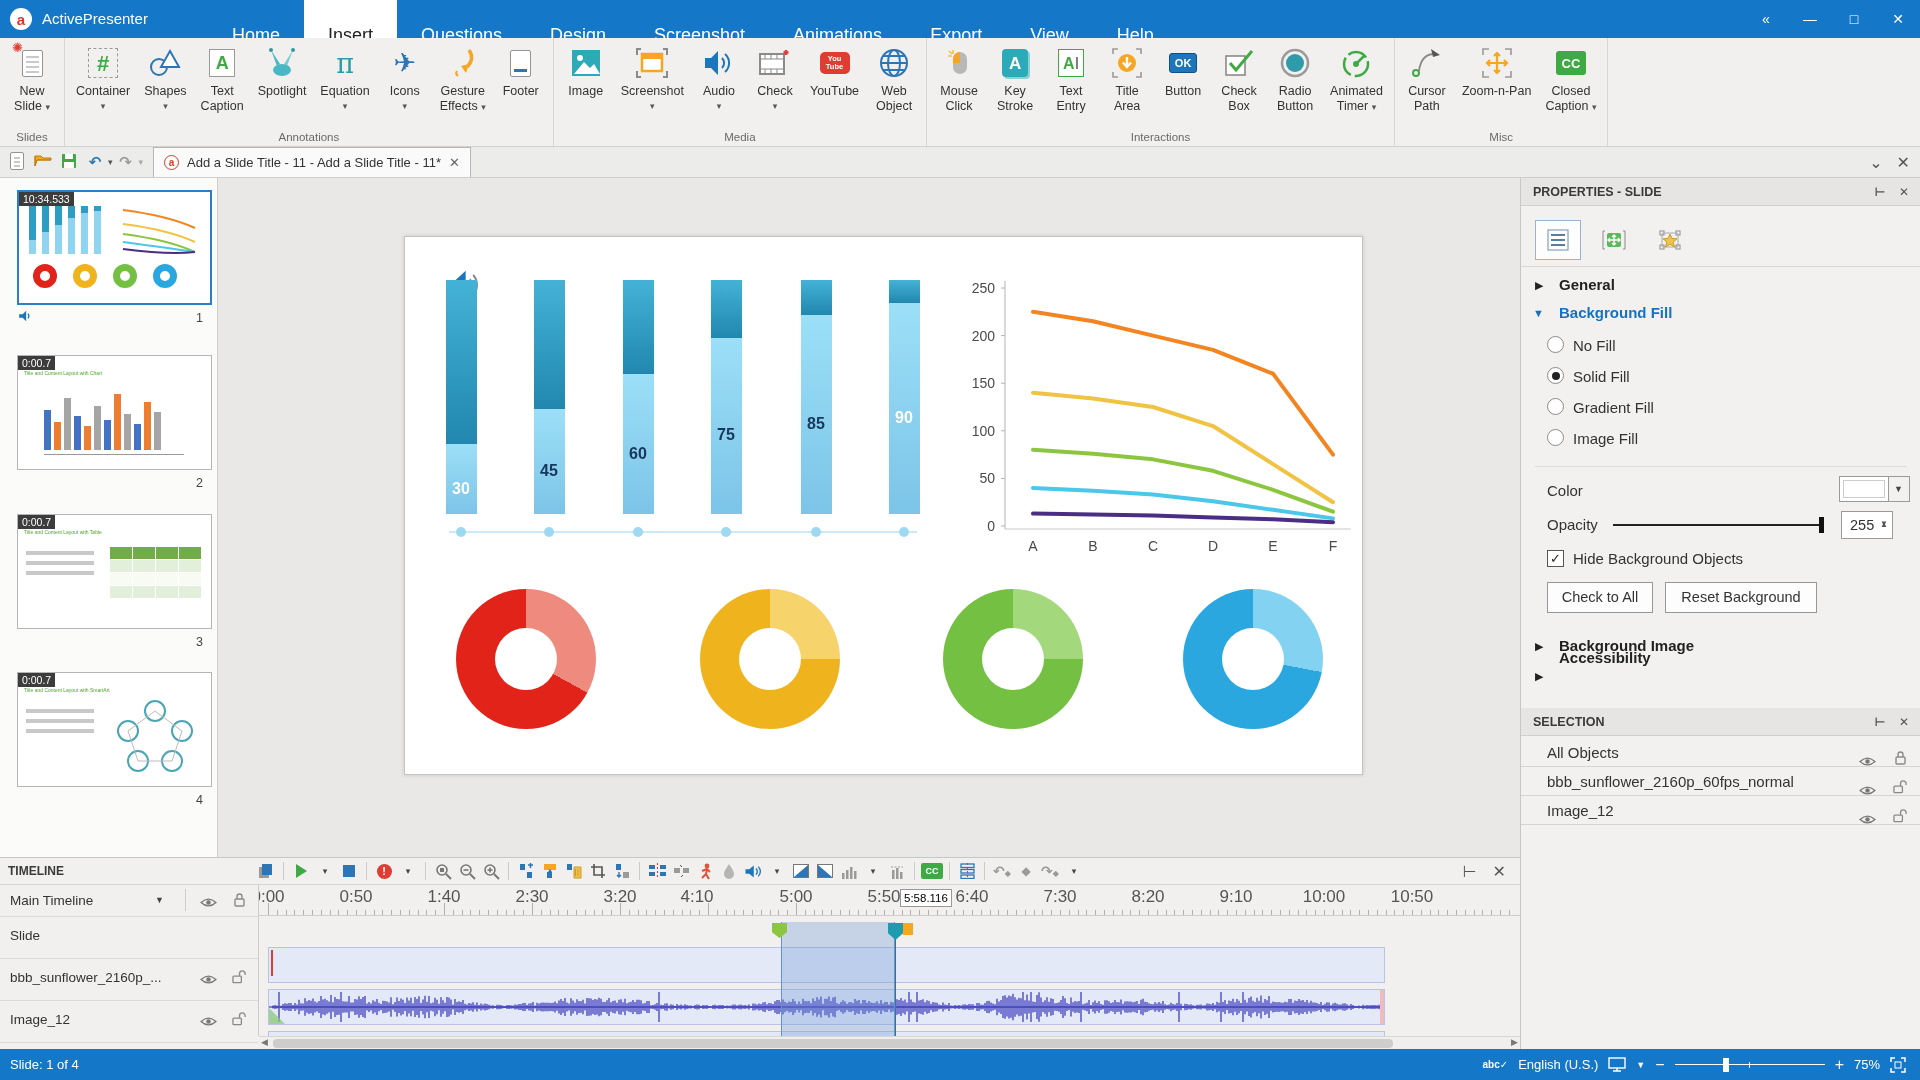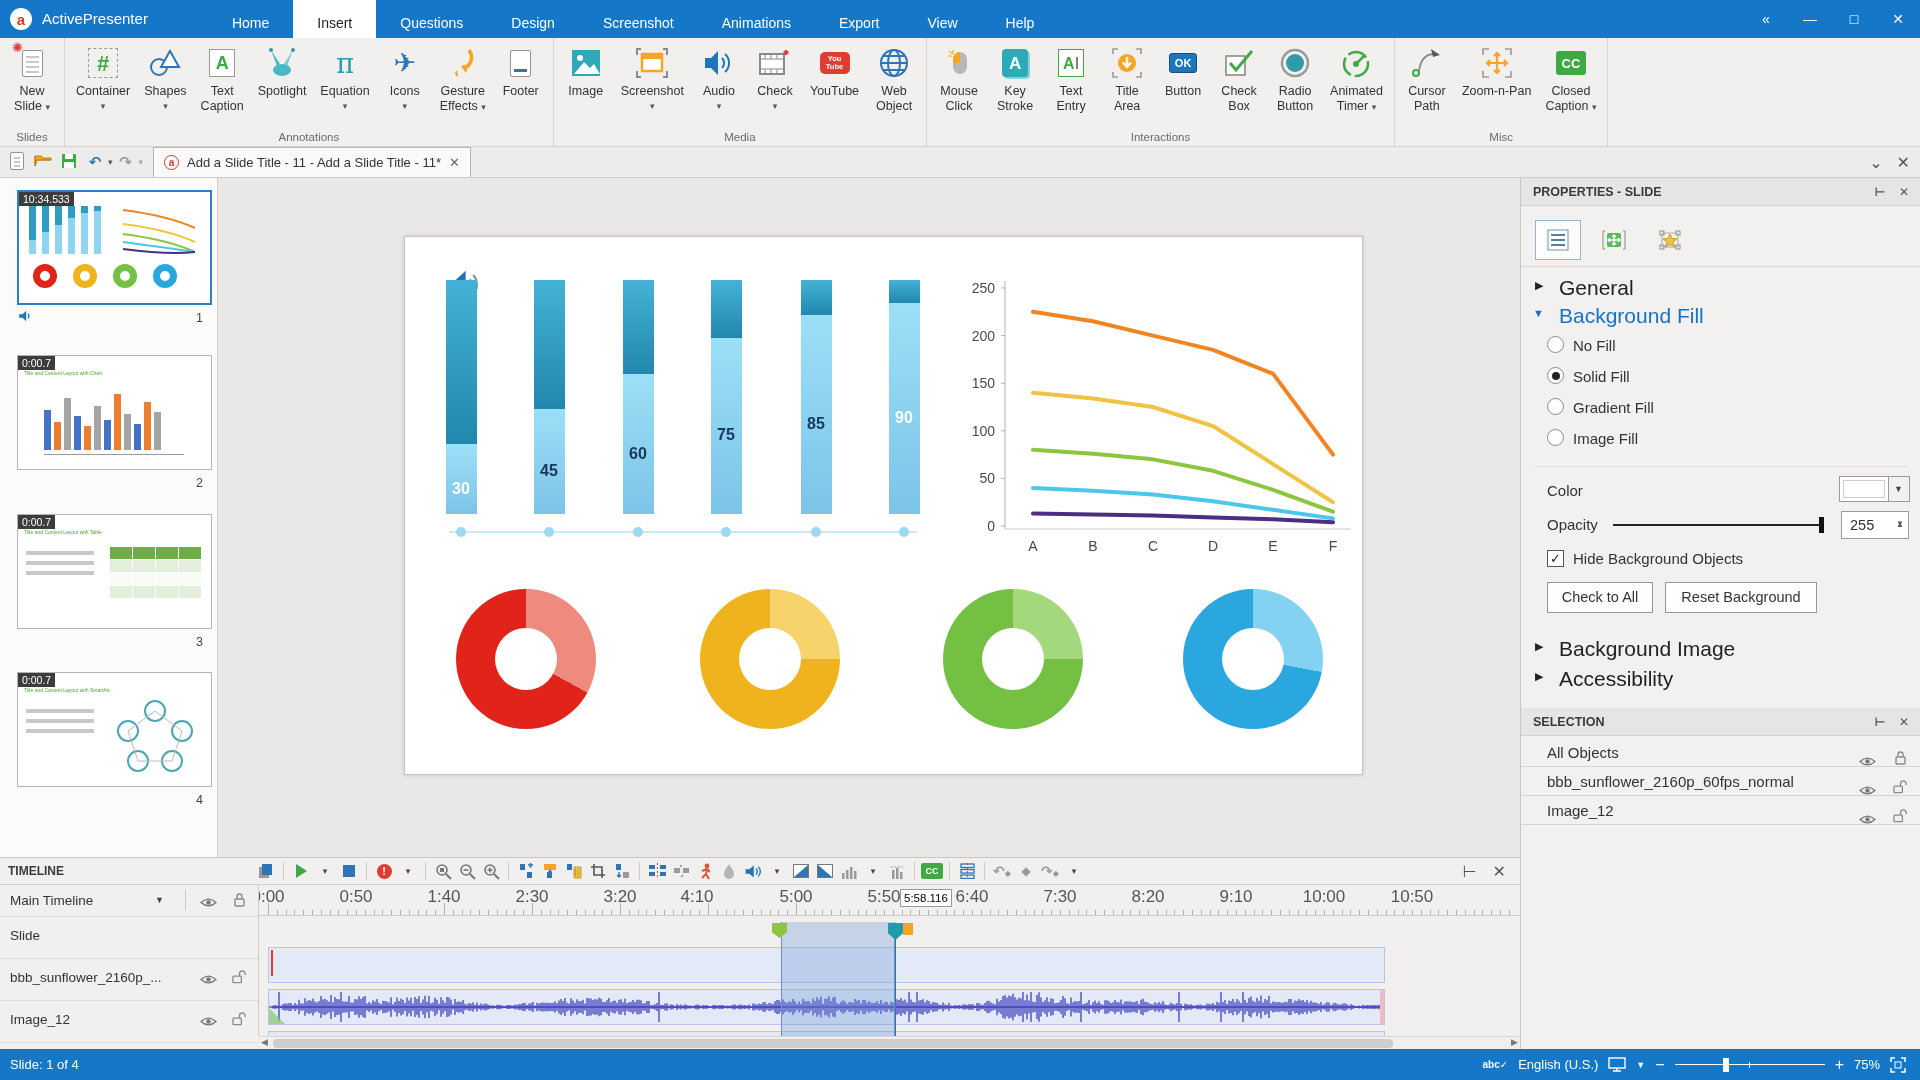--- a/index.html
+++ b/index.html
@@ -2,21 +2,21 @@
 <html><head>
 <meta charset="utf-8">
 <style>
   *{box-sizing:border-box;margin:0;padding:0}
   html,body{width:1920px;height:1080px;overflow:hidden;font-family:"Liberation Sans","DejaVu Sans",sans-serif;background:#e9e8e7;-webkit-font-smoothing:antialiased}
   .abs{position:absolute}
   
   #titlebar{position:absolute;left:0;top:0;width:1920px;height:38px;background:#1577c8;display:flex;align-items:stretch;color:#fff}
   .logo{width:22px;height:22px;border-radius:50%;background:#fff;color:#d43a2a;font-weight:bold;font-size:15px;display:flex;align-items:center;justify-content:center;margin:8px 10px 0 10px}
   .appname{font-size:15px;line-height:38px;margin-right:60px}
-  .menu-item{font-size:14px;line-height:38px;padding:4px 24px;cursor:default}
+  .menu-item{font-size:18px;line-height:38px;padding:16px 24px;cursor:default}
   .menu-item.active{background:#fff;color:#222}
   #wincontrols{margin-left:auto;display:flex}
   .winbtn{width:44px;text-align:center;line-height:38px;font-size:14px}
   
   #ribbon{position:absolute;left:0;top:38px;width:1920px;height:109px;background:#f1f0ef;border-bottom:1px solid #d4d2d0;display:flex}
   .rgroup{display:flex;flex-direction:column;border-right:1px solid #d8d6d4;padding:2px 4px 0 4px}
   .rbtns{display:flex;flex:1}
   .rbtn{min-width:56px;padding:4px 7px 0 7px;display:flex;flex-direction:column;align-items:center;color:#333;font-size:12.5px;line-height:15px;text-align:center}
   .rbtn .ic{width:36px;height:38px;position:relative;display:flex;align-items:center;justify-content:center;margin-bottom:2px}
   .glabel{text-align:center;font-size:11.5px;color:#6a6a6a;padding:2px 0 3px 0}
@@ -44,21 +44,21 @@
   .blabel{position:absolute;font-weight:bold;font-size:16px;transform:translate(-50%,-50%)}
   .donut{position:absolute;width:140px;height:140px;border-radius:50%}
   .donut::after{content:"";position:absolute;left:50%;top:50%;width:62px;height:62px;border-radius:50%;background:#fff;transform:translate(-50%,-50%)}
   
   #rightpanel{position:absolute;left:1520px;top:178px;width:400px;height:871px;background:#f2f1f0;border-left:1px solid #c9c7c5;font-size:15px;color:#333}
   .phead{position:absolute;left:0;right:0;height:28px;background:#e7e5e4;border-bottom:1px solid #d2d0ce;font-weight:bold;font-size:12.5px;color:#3a3a3a;line-height:28px;padding-left:12px}
   .phico{position:absolute;top:6px;width:16px;height:16px;color:#555;font-size:12px;text-align:center;line-height:16px}
   .ptab{position:absolute;width:46px;height:40px;display:flex;align-items:center;justify-content:center;border:1px solid transparent}
   .ptab.sel{background:#fdfdfd;border-color:#9ab4cc}
   .secarrow{position:absolute;font-size:11px;color:#222;width:16px}
-  .sechead{position:absolute;font-weight:normal;font-size:21px;color:#222}
+  .sechead{position:absolute;font-weight:bold;font-size:15px;color:#222}
   .radio{position:absolute;width:17px;height:17px;border:1px solid #8a8a8a;border-radius:50%;background:#fff}
   .radio.on::after{content:"";position:absolute;left:3.5px;top:3.5px;width:8px;height:8px;border-radius:50%;background:#222}
   .rlabel,.plabel{position:absolute;font-size:15px;color:#333}
   .pbtn{position:absolute;height:31px;background:#fdfdfd;border:1px solid #979797;font-size:14.5px;color:#333;text-align:center}
   .selrow{position:absolute;left:0;right:0;height:29px;border-bottom:1px solid #d6d4d2;font-size:15px;color:#333;line-height:29px;padding-left:26px;white-space:nowrap;overflow:hidden}
   
   #timeline{position:absolute;left:0;top:857px;width:1520px;height:192px;background:#f1f0ef;border-top:1px solid #c9c7c5}
   #tlhead{position:absolute;left:0;top:0;width:1520px;height:27px;border-bottom:1px solid #d6d4d2;display:flex;align-items:center}
   #tltitle{font-weight:bold;font-size:12px;color:#3a3a3a;padding-left:8px;width:254px}
   .tli{height:20px;min-width:22px;display:flex;align-items:center;justify-content:center;margin:0 1px}
@@ -634,35 +634,35 @@
 
   <span class="plabel" style="left:26px;top:304px">Color</span>
   <div class="abs" style="left:318px;top:298px;width:50px;height:26px;background:#fff;border:1px solid #9a9a9a;padding:3px">
       <div id="colorswatch" style="width: 100%; height: 100%; border: 1px solid rgb(204, 204, 204); background: rgb(255, 255, 255);"></div>
     </div>
   <div class="abs" style="left:367px;top:298px;width:22px;height:26px;border:1px solid #9a9a9a;border-left:none;text-align:center;line-height:24px;font-size:9px;color:#444">▼</div>
 
   <span class="plabel" style="left:26px;top:338px">Opacity</span>
   <div class="abs" style="left:92px;top:346px;width:210px;height:2px;background:#222"></div>
   <div class="abs" style="left:298px;top:339px;width:5px;height:16px;background:#111"></div>
-  <div class="abs" style="left:320px;top:333px;width:68px;height:28px;background:#fff;border:1px solid #9a9a9a;font-size:14.5px;line-height:26px;padding-left:8px"><span>255</span>
+  <div class="abs" style="left:320px;top:333px;width:52px;height:28px;background:#fff;border:1px solid #9a9a9a;font-size:14.5px;line-height:26px;padding-left:8px"><span>255</span>
     <span class="abs" style="right:4px;top:0px;font-size:8px;color:#555">▲</span>
     <span class="abs" style="right:4px;bottom:1px;font-size:8px;color:#555">▼</span>
   </div>
 
   <div class="abs" style="left:26px;top:372px;width:17px;height:17px;background:#fff;border:1px solid #555;text-align:center;line-height:15px;font-size:13px;color:#222">✓</div>
   <span class="plabel" style="left:52px;top:372px">Hide Background Objects</span>
 
   <div class="pbtn" style="left:26px;top:404px;width:106px;line-height:29px">Check to All</div>
   <div class="pbtn" style="left:144px;top:404px;width:152px;line-height:29px">Reset Background</div>
 
   <span class="secarrow" style="left:14px;top:462px">▶</span>
   <span class="sechead" style="left:38px;top:459px">Background Image</span>
   <span class="secarrow" style="left:14px;top:492px">▶</span>
-  <span class="sechead" style="left:38px;top:489px">Accessibility</span>
+  <span class="sechead" style="left:38px;top:471px">Accessibility</span>
 
   <div class="phead" style="top:530px">
     <span>SELECTION</span>
     <span class="phico" style="right:32px">⊢</span>
     <span class="phico" style="right:8px">✕</span>
   </div>
   <div id="selrows">
       <div class="selrow" style="top: 560px;"><span>All Objects</span>
    <span style="position:absolute;right:44px;top:9px"><svg width="17" height="11" viewBox="0 0 16 10">
             <path d="M1 5 Q8 -1.5 15 5 Q8 11.5 1 5 Z" fill="none" stroke="#777" stroke-width="1.2"></path>

